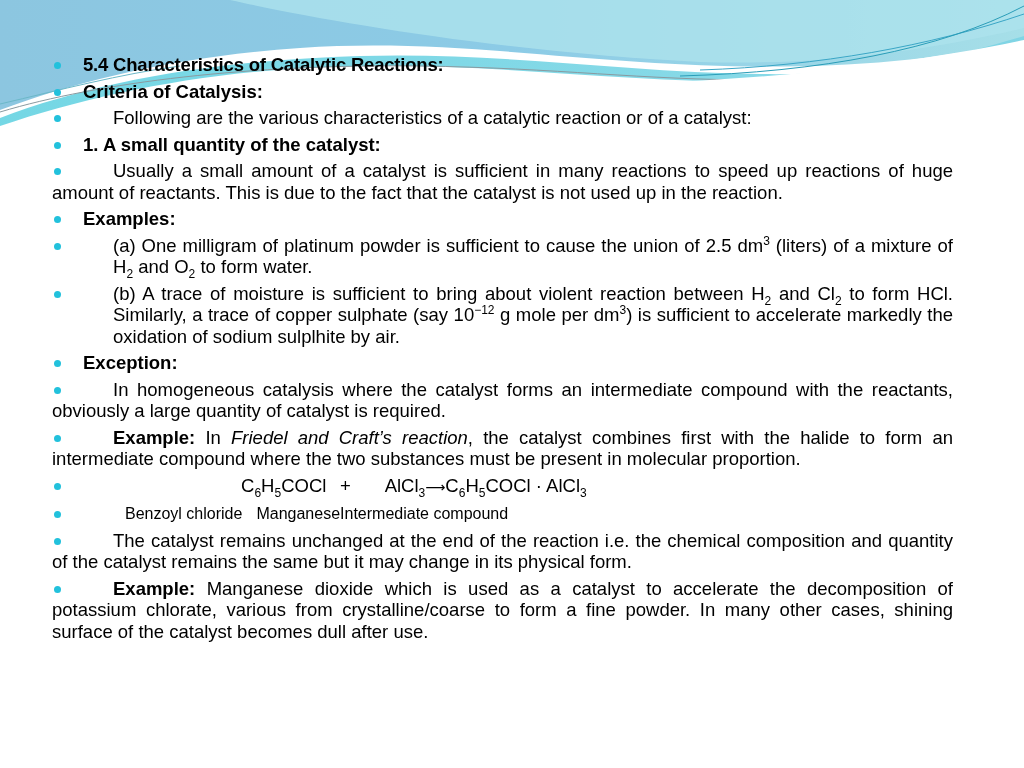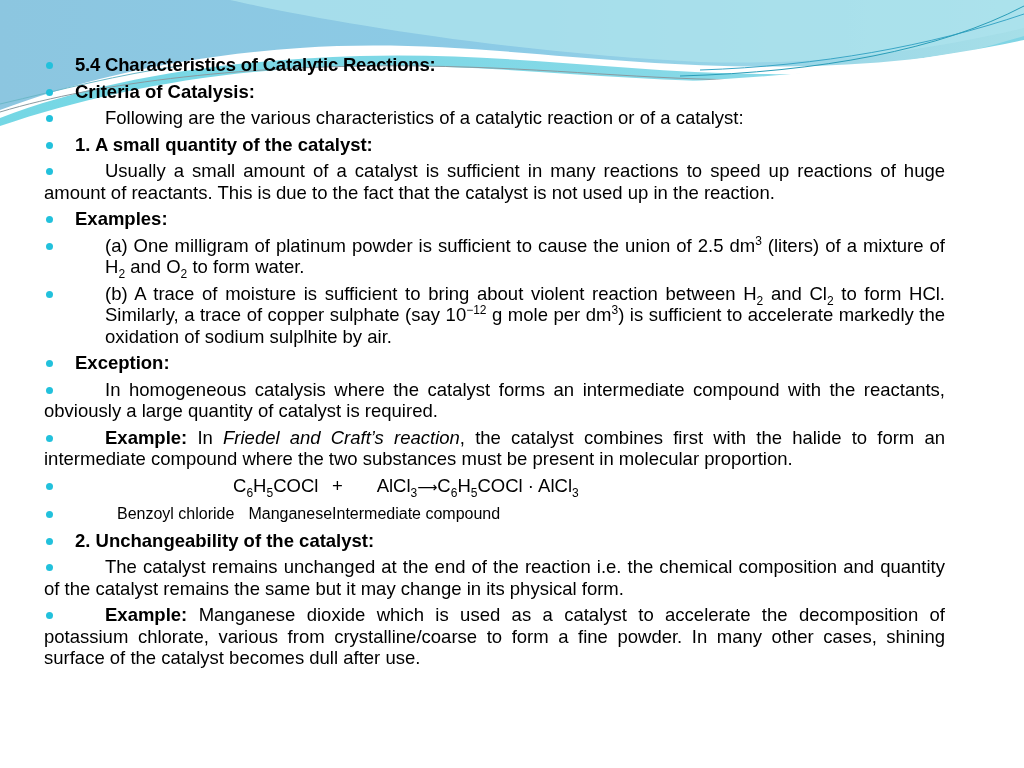--- a/index.html
+++ b/index.html
@@ -4,21 +4,21 @@
 <style>
   html, body { margin:0; padding:0; }
   body {
     width:1024px; height:768px; overflow:hidden; position:relative;
     background:#ffffff;
     font-family: "Liberation Sans", "DejaVu Sans", sans-serif;
     color:#000;
   }
   .header-bg { position:absolute; left:0; top:0; width:1024px; height:140px; z-index:0; }
   .content {
-    position:absolute; left:44px; top:54px; width:901px; z-index:1;
+    position:absolute; left:52px; top:54px; width:901px; z-index:1;
     font-size:18.5px; line-height:21.5px;
   }
   .item { position:relative; padding-left:31px; margin:0 0 5px 0; }
   .item::before {
     content:""; position:absolute; left:2px; top:8px;
     width:7px; height:7px; border-radius:50%; background:#22c1dc;
   }
   .item.wrap { padding-left:0; text-indent:0; }
   .item.wrap::before { left:2px; }
   .item.wrap .lead { display:inline-block; width:61px; }
@@ -110,23 +110,20 @@
   <div class="item eq">
     <span>C</span><sub>6</sub><span>H</span><sub>5</sub><span>COCl</span>
     <span class="gap1">+</span>
     <span class="gap2"></span><span>AlCl</span><sub>3</sub><span class="arrow">⟶</span><span>C</span><sub>6</sub><span>H</span><sub>5</sub><span>COCl · AlCl</span><sub>3</sub>
   </div>
 
   <div class="item labels">
     <span>Benzoyl chloride</span><span class="l2">Manganese</span><span class="l3">Intermediate compound</span>
   </div>
 
-  <div class="item bold">
-    <span>2.  Unchangeability of the catalyst:</span>
-  </div>
 
   <div class="item wrap just">
     <span class="lead"></span><span>The catalyst remains unchanged at the end of the reaction i.e. the chemical composition and quantity of the catalyst remains the same but it may change in its physical form.</span>
   </div>
 
   <div class="item wrap just">
     <span class="lead"></span><b>Example:</b><span> Manganese dioxide which is used as a catalyst to accelerate the decomposition of potassium chlorate, various from crystalline/coarse to form a fine powder. In many other cases, shining surface of the catalyst becomes dull after use.</span>
   </div>
 
 </div>

